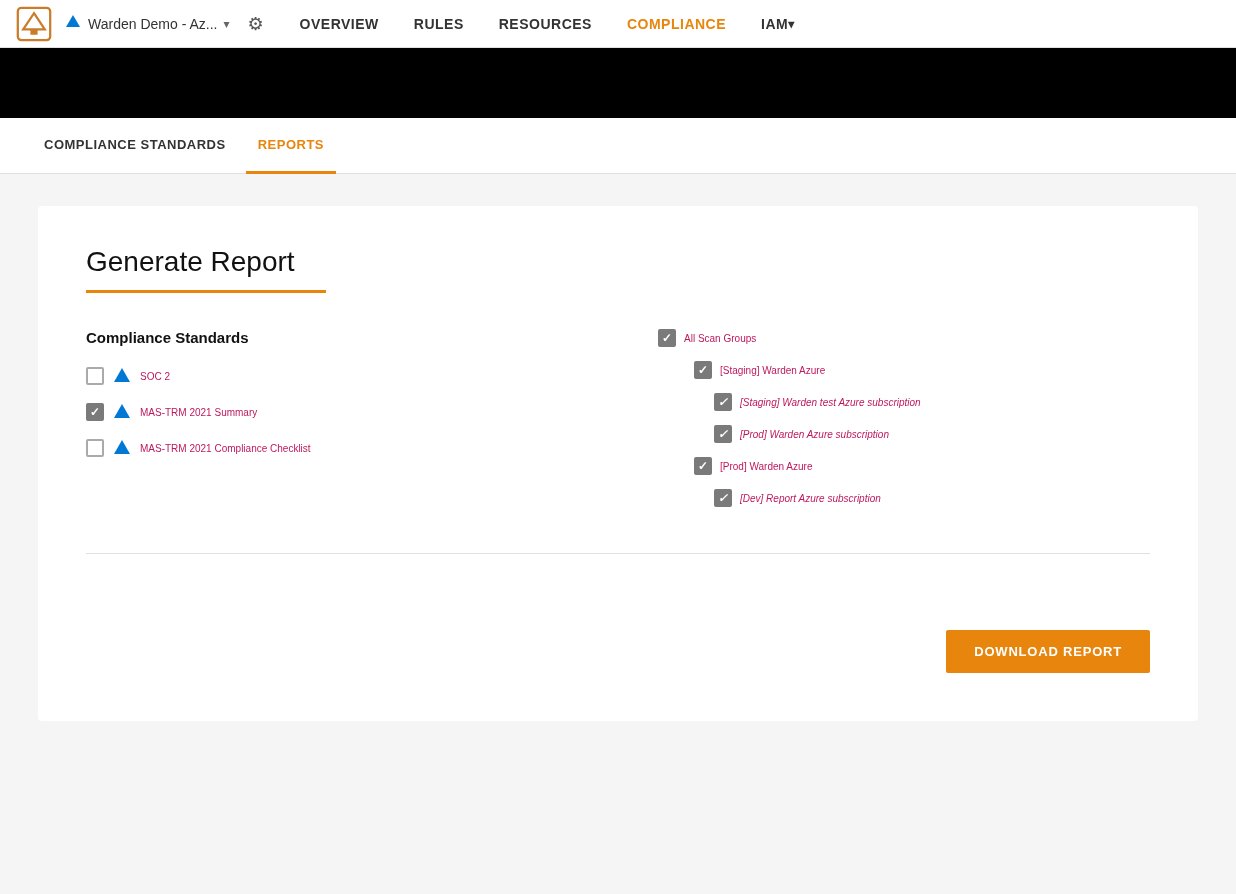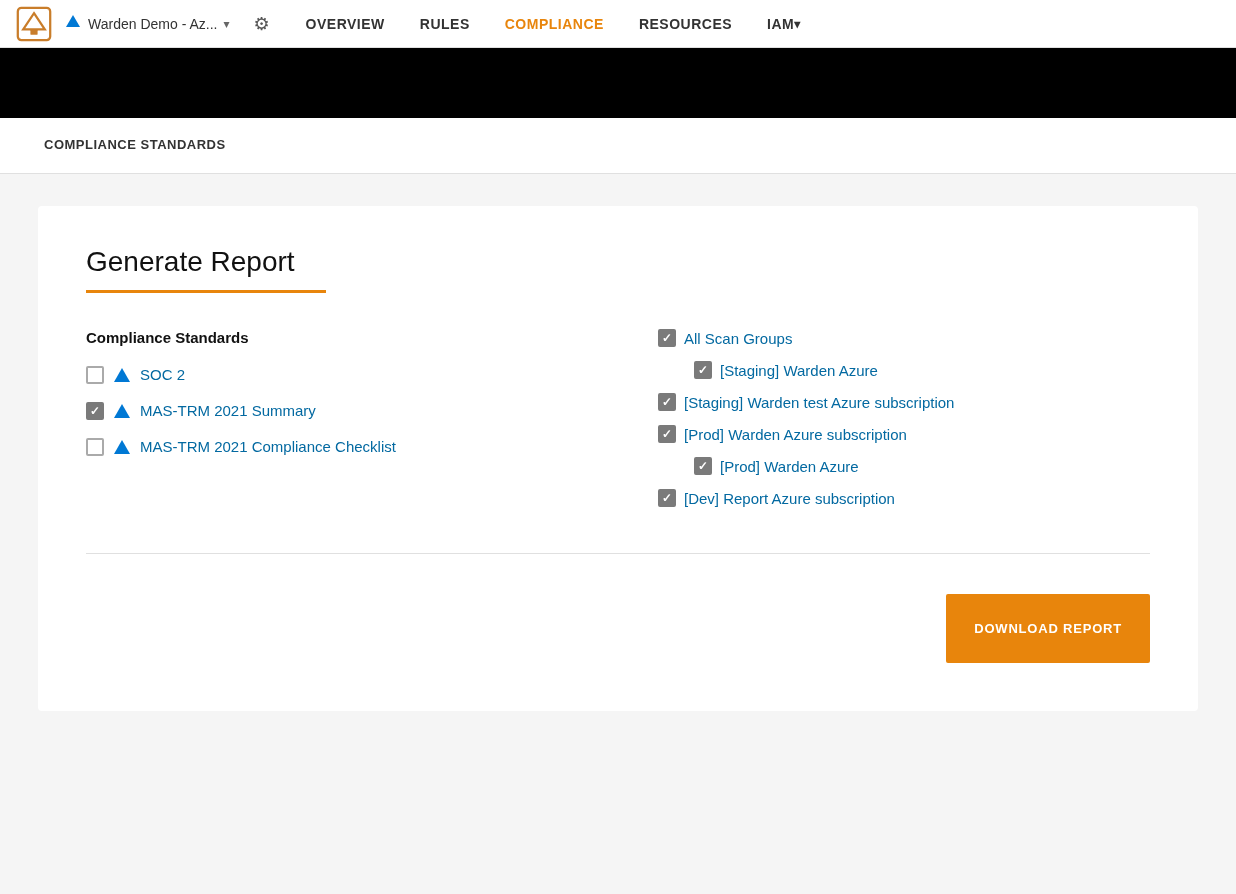--- a/index.html
+++ b/index.html
@@ -20,21 +20,21 @@
       margin-right: 12px;
       flex-shrink: 0;
     }
     .nav-account {
       display: flex;
       align-items: center;
       gap: 6px;
       font-size: 14px;
       color: #333;
       cursor: pointer;
-      margin-right: 24px;
+      margin-right: 18px;
     }
     .nav-account .azure-icon { color: #0078d4; font-size: 16px; }
     .nav-account .chevron { font-size: 12px; color: #666; }
     .nav-gear {
       font-size: 18px;
       color: #555;
       cursor: pointer;
       margin-right: 32px;
     }
     .nav-links {
@@ -140,20 +140,21 @@
 
     .section-title {
       font-size: 15px;
       font-weight: 700;
       color: #111;
       margin-bottom: 20px;
     }
 
     .checkbox-row {
       display: flex;
+      align-items: center;
       gap: 8px;
       margin-bottom: 16px;
     }
 
     .checkbox-item {
       width: 18px;
       height: 18px;
       border: 2px solid #aaa;
       border-radius: 2px;
       display: flex;
@@ -176,61 +177,64 @@
       font-weight: 700;
     }
 
     .azure-logo {
       width: 20px;
       height: 20px;
       flex-shrink: 0;
     }
 
     .checkbox-label {
-      font-size: 15px;
-      color: #0369a1;
+      font-size: 10px;
+      color: #be185d;
     }
 
     
     .right-section {
       flex: 1;
     }
 
     .scan-group-row {
       display: flex;
       align-items: center;
       gap: 8px;
       margin-bottom: 14px;
     }
 
     .scan-group-row.indent-1 {
       margin-left: 36px;
     }
 
     .scan-group-row.indent-2 {
+      margin-left: 56px;
+      font-style: italic;
     }
 
     
     .download-btn-container {
       display: flex;
       justify-content: flex-end;
       margin-top: 40px;
     }
 
     .download-btn {
       background: #e8850c;
       color: #fff;
       border: none;
-      padding: 27px 28px;
+      padding: 14px 28px;
       font-size: 13px;
       font-weight: 700;
       letter-spacing: 0.8px;
       text-transform: uppercase;
       cursor: pointer;
       border-radius: 2px;
+      margin-top: 36px;
     }
 
     .divider {
       border: none;
       border-top: 1px solid #e0e0e0;
       margin: 32px 0 0 0;
     }
   </style>
 </head>
 <body>
@@ -253,30 +257,31 @@
     </span>
     <span>Warden Demo - Az...</span>
     <span class="chevron">▾</span>
   </div>
 
   <div class="nav-gear">⚙</div>
 
   <div class="nav-links">
     <span class="nav-link">OVERVIEW</span>
     <span class="nav-link">RULES</span>
+    <span class="nav-link">RESOURCES</span>
     <span class="nav-link active">COMPLIANCE</span>
-    <span class="nav-link">RESOURCES</span>
     <span class="nav-link iam">IAM</span>
   </div>
 </nav>
 
 <div class="black-banner"></div>
 
 <div class="sub-tabs">
   <div class="sub-tab">COMPLIANCE STANDARDS</div>
+  <div class="sub-tab active">REPORTS</div>
 </div>
 
 <div class="main-content">
   <div class="report-card">
 
     <h1 class="report-title">Generate Report</h1>
     <div class="title-underline"></div>
 
     <div class="report-body">
 

